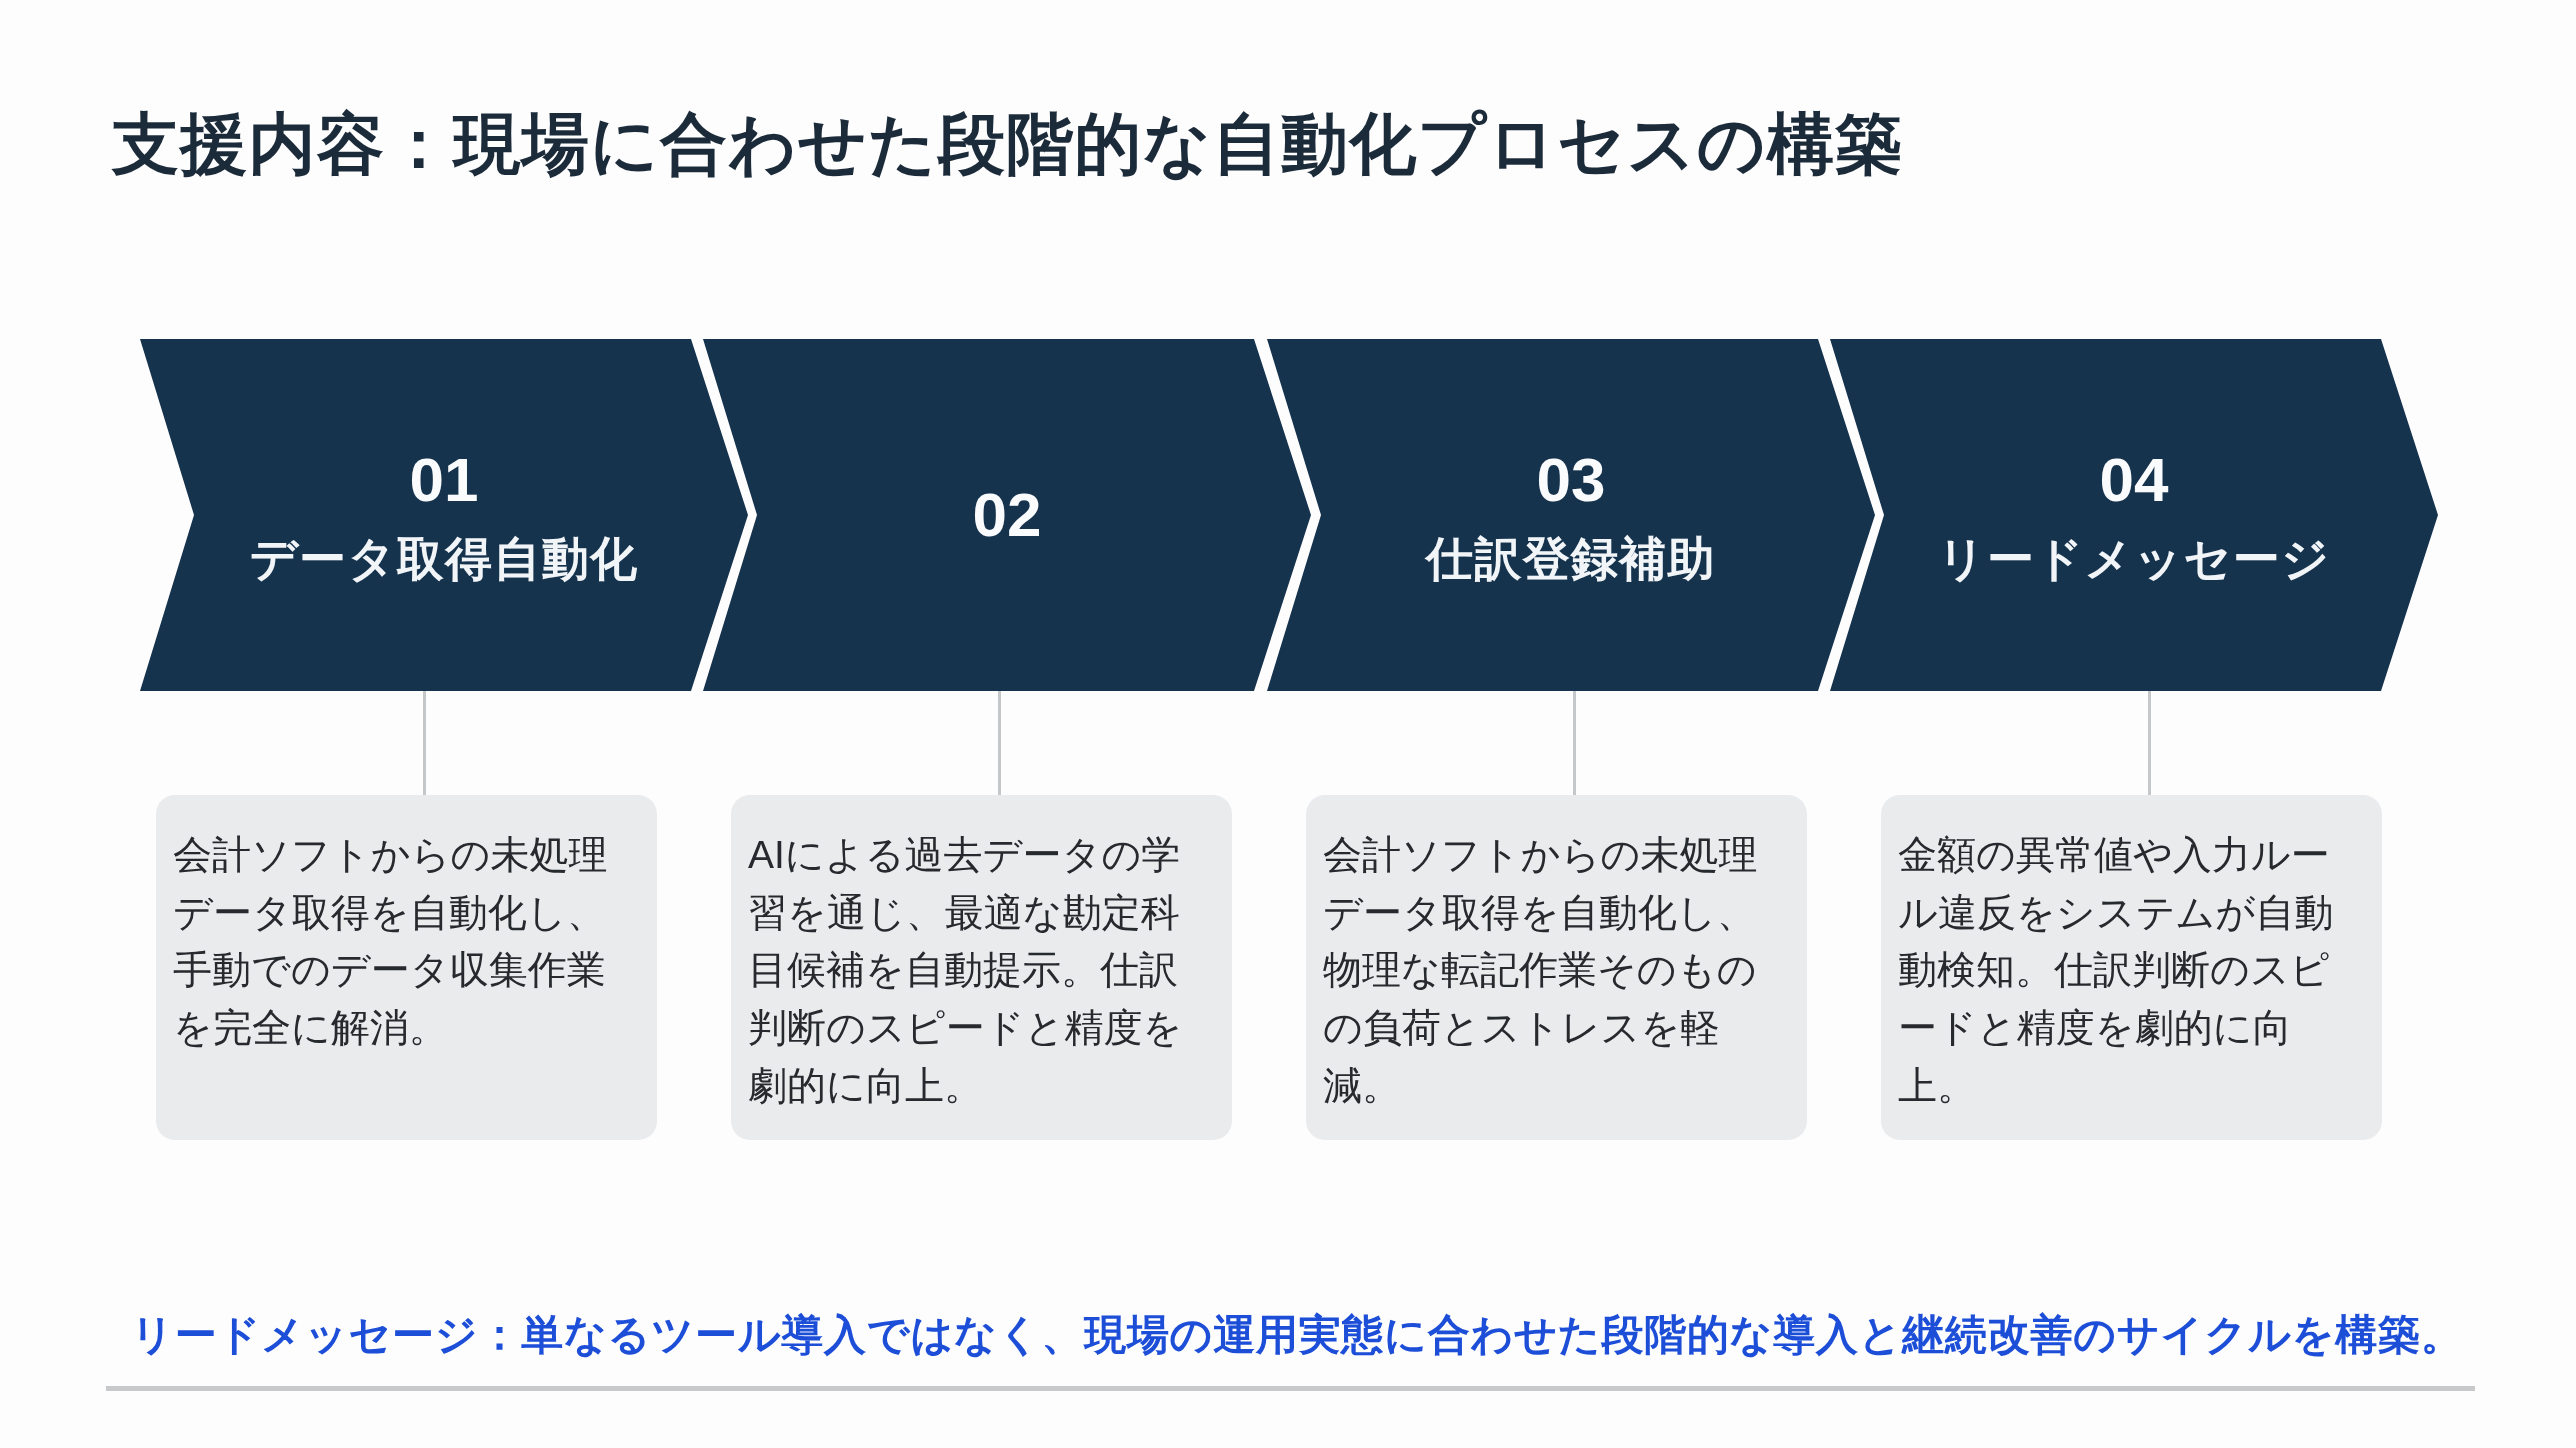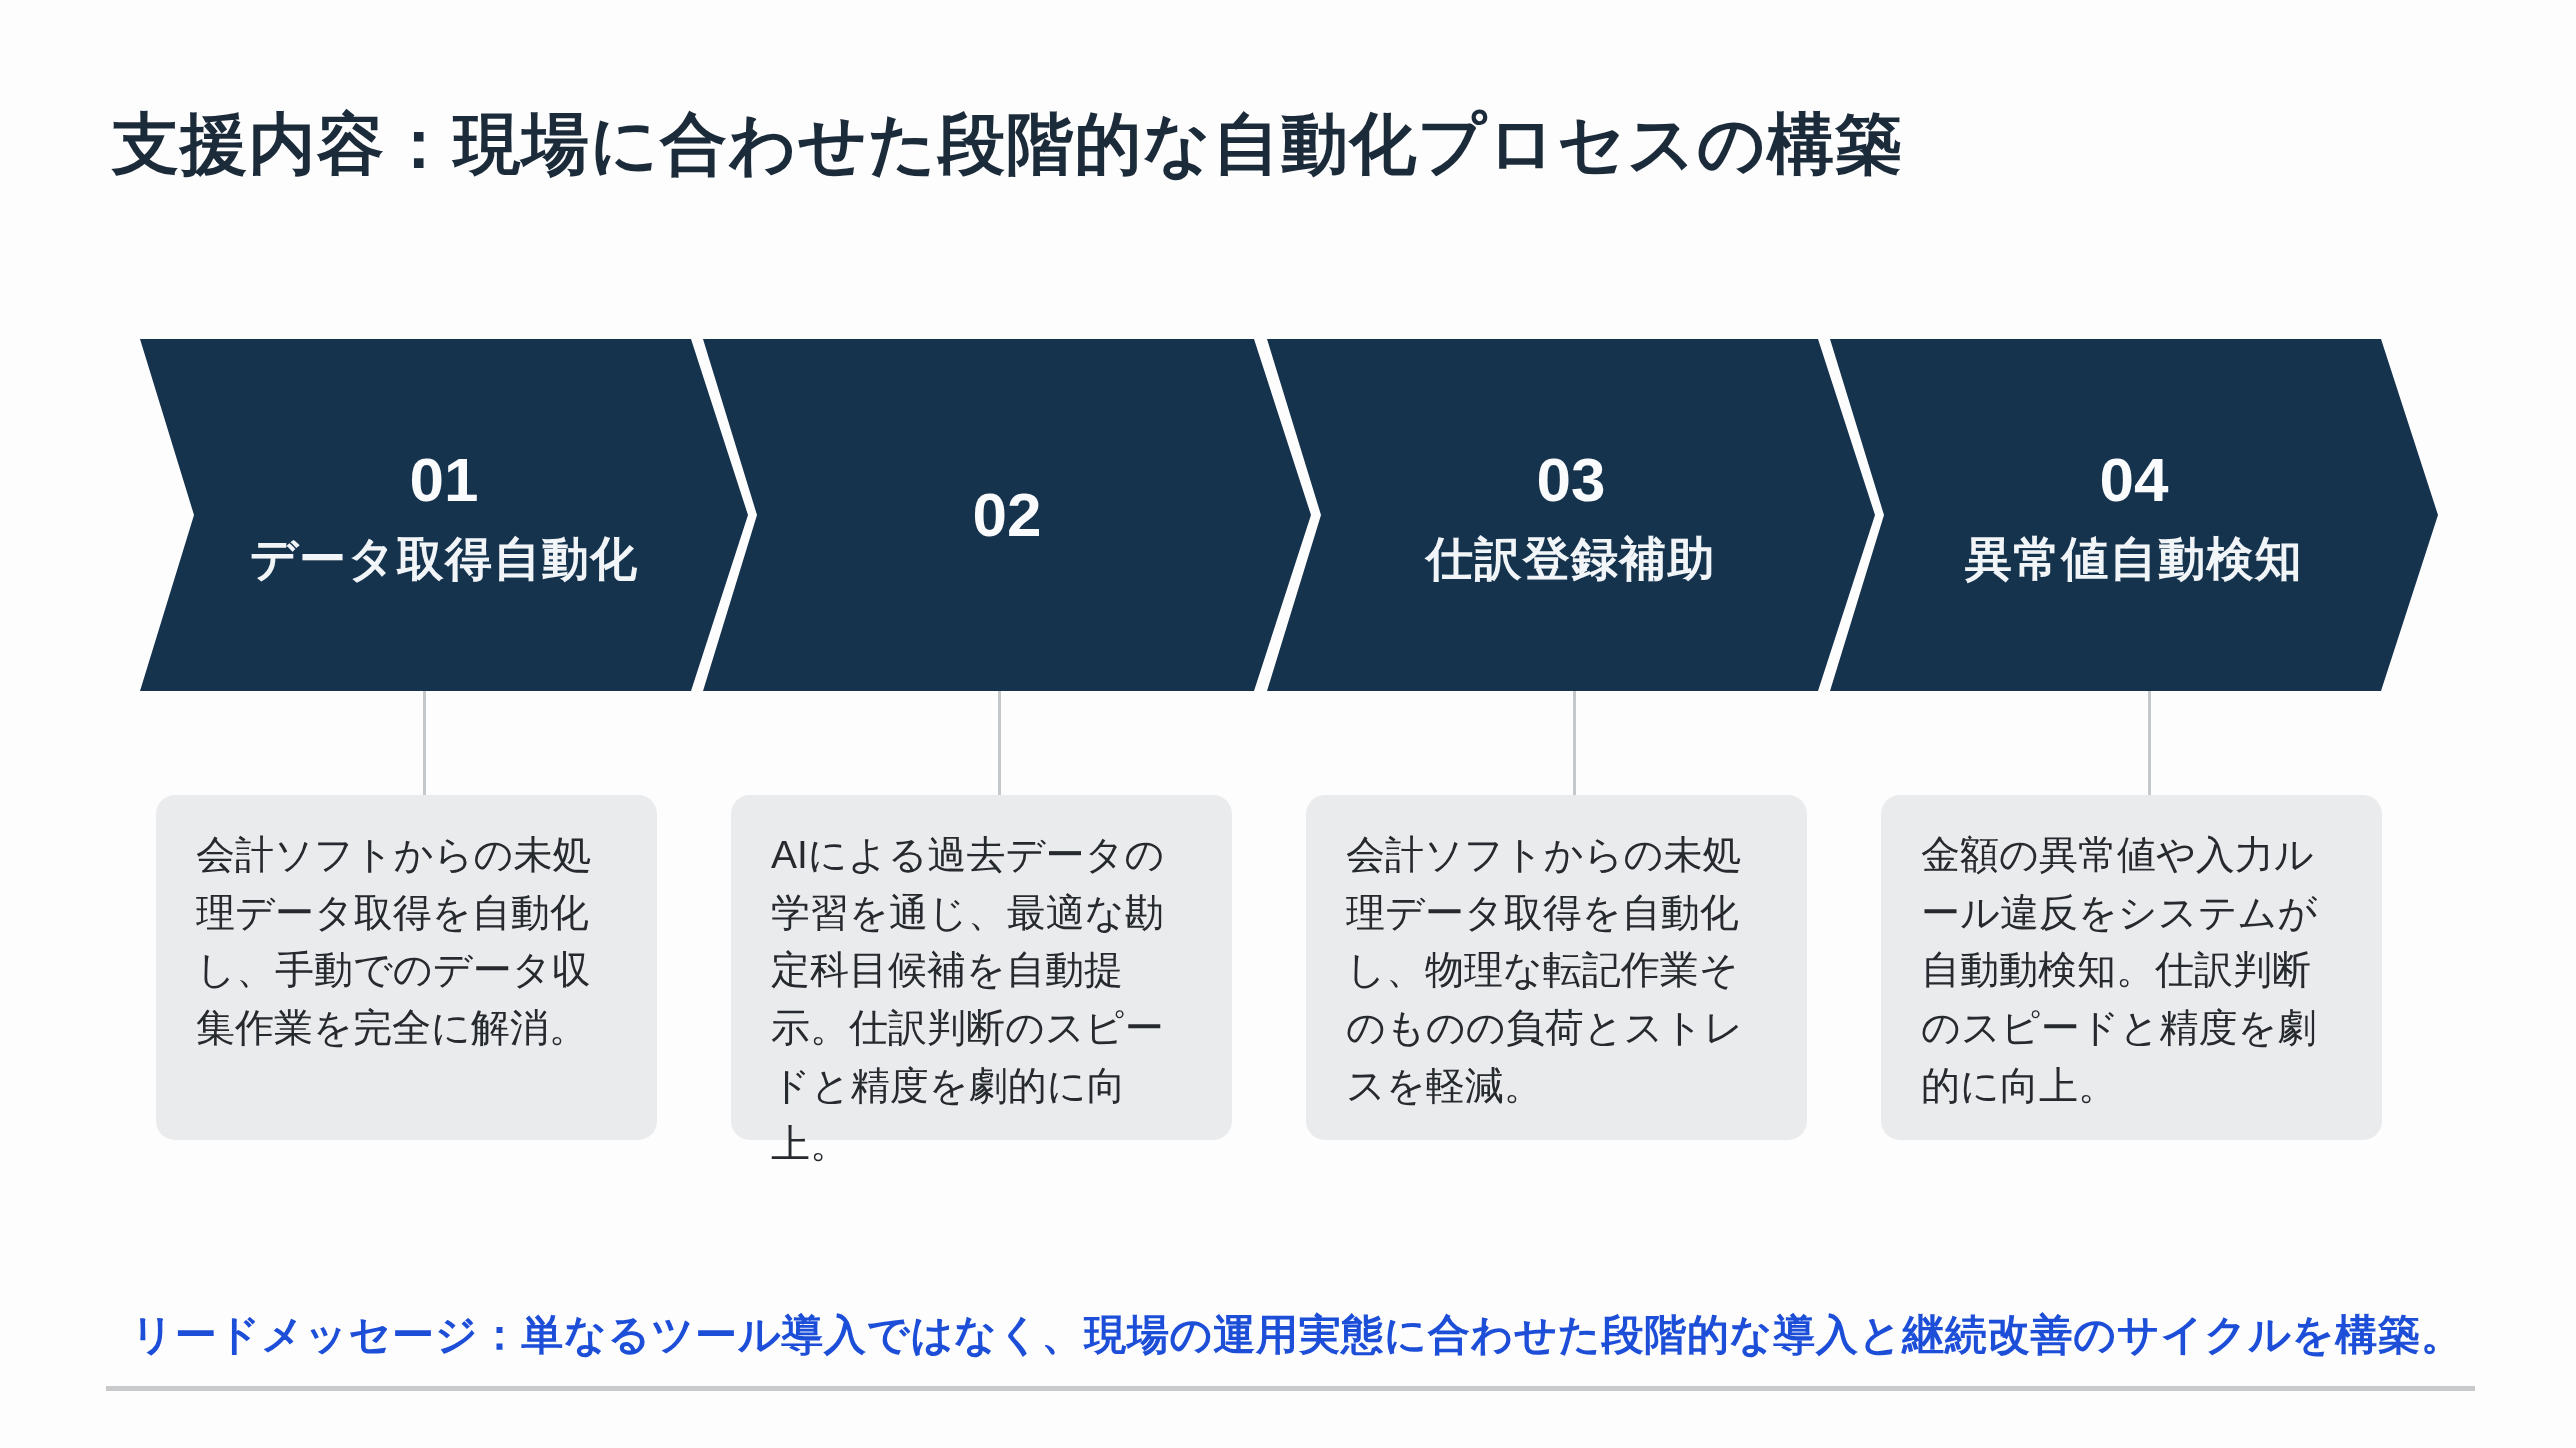--- a/index.html
+++ b/index.html
@@ -28,21 +28,21 @@
 
   .connector{
     position:absolute;top:691px;width:3.4px;height:106px;
     background:#c5c8cb;
   }
   .k1{left:423px}.k2{left:998px}.k3{left:1573px}.k4{left:2148px}
 
   .box{
     position:absolute;top:795px;width:501px;height:345px;
     background:#e9ebed;border-radius:19px;
-    padding:31px 40px;box-sizing:border-box;
+    padding:31px 17px;box-sizing:border-box;
     font-size:39px;line-height:1.48;font-weight:500;color:#26292d;
     text-align:left;
   }
   .b1{left:156px}.b2{left:731px}.b3{left:1306px}.b4{left:1881px}
 
   .lead{
     position:absolute;left:131px;top:1307px;
     font-size:42px;font-weight:700;color:#1d4ed8;
     letter-spacing:0.7px;white-space:nowrap;
   }
@@ -64,21 +64,21 @@
   </div>
   <div class="chevron c2">
     <div class="num">02</div>
   </div>
   <div class="chevron c3">
     <div class="num">03</div>
     <div class="label">仕訳登録補助</div>
   </div>
   <div class="chevron c4">
     <div class="num">04</div>
-    <div class="label">異常値自動検知</div>
+    <div class="label">リードメッセージ</div>
   </div>
 
   <div class="connector k1"></div>
   <div class="connector k2"></div>
   <div class="connector k3"></div>
   <div class="connector k4"></div>
 
   <div class="box b1">会計ソフトからの未処理データ取得を自動化し、手動でのデータ収集作業を完全に解消。</div>
   <div class="box b2">AIによる過去データの学習を通じ、最適な勘定科目候補を自動提示。仕訳判断のスピードと精度を劇的に向上。</div>
   <div class="box b3">会計ソフトからの未処理データ取得を自動化し、物理な転記作業そのものの負荷とストレスを軽減。</div>

